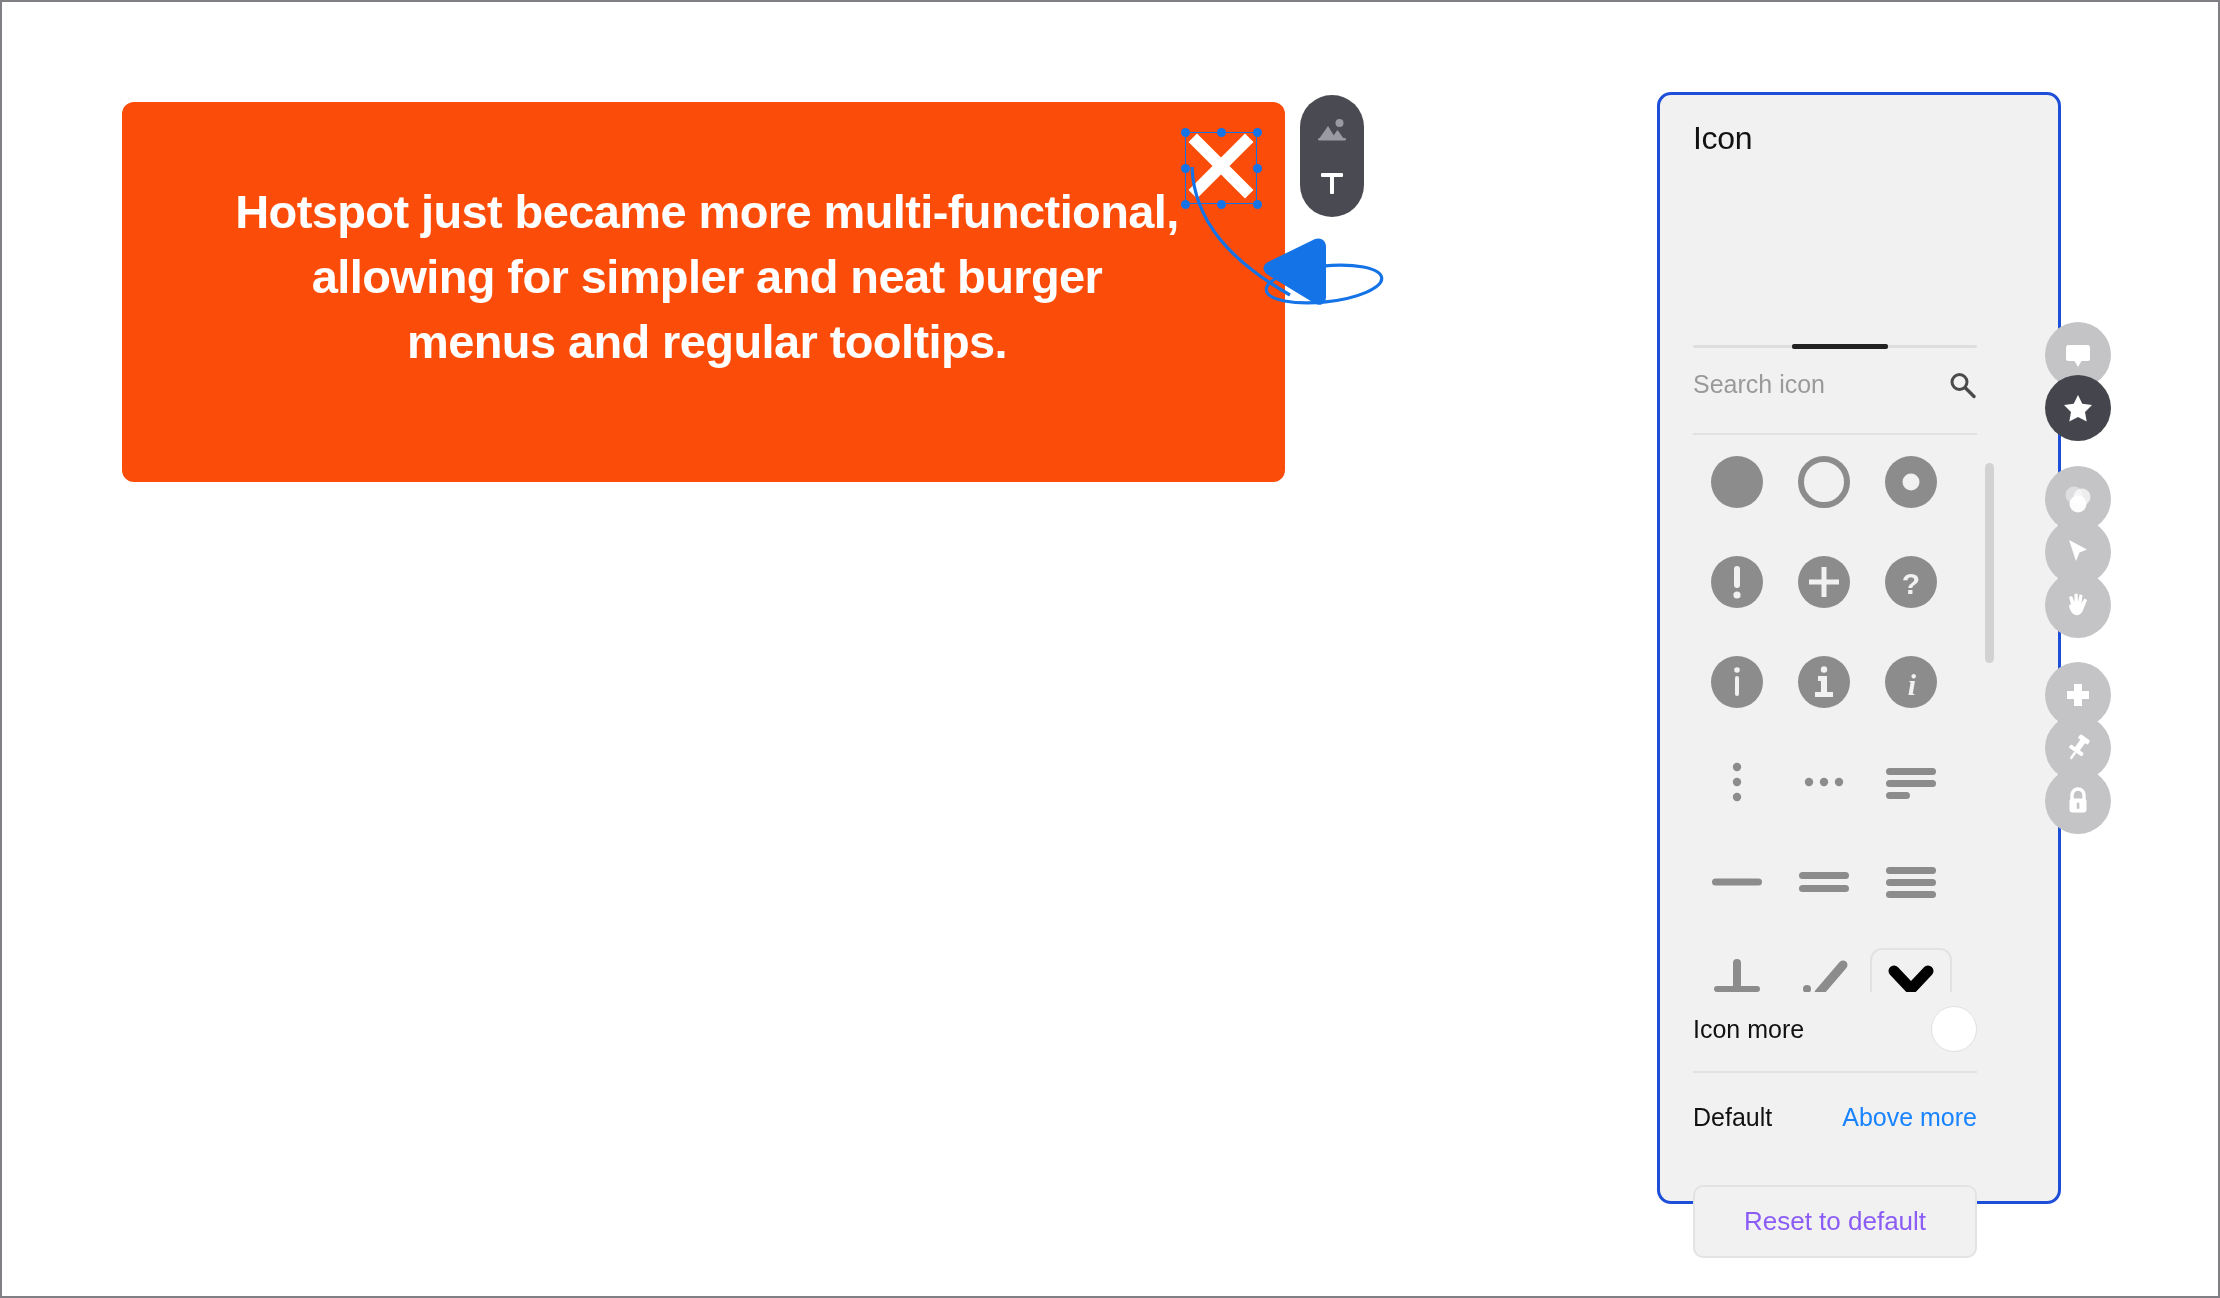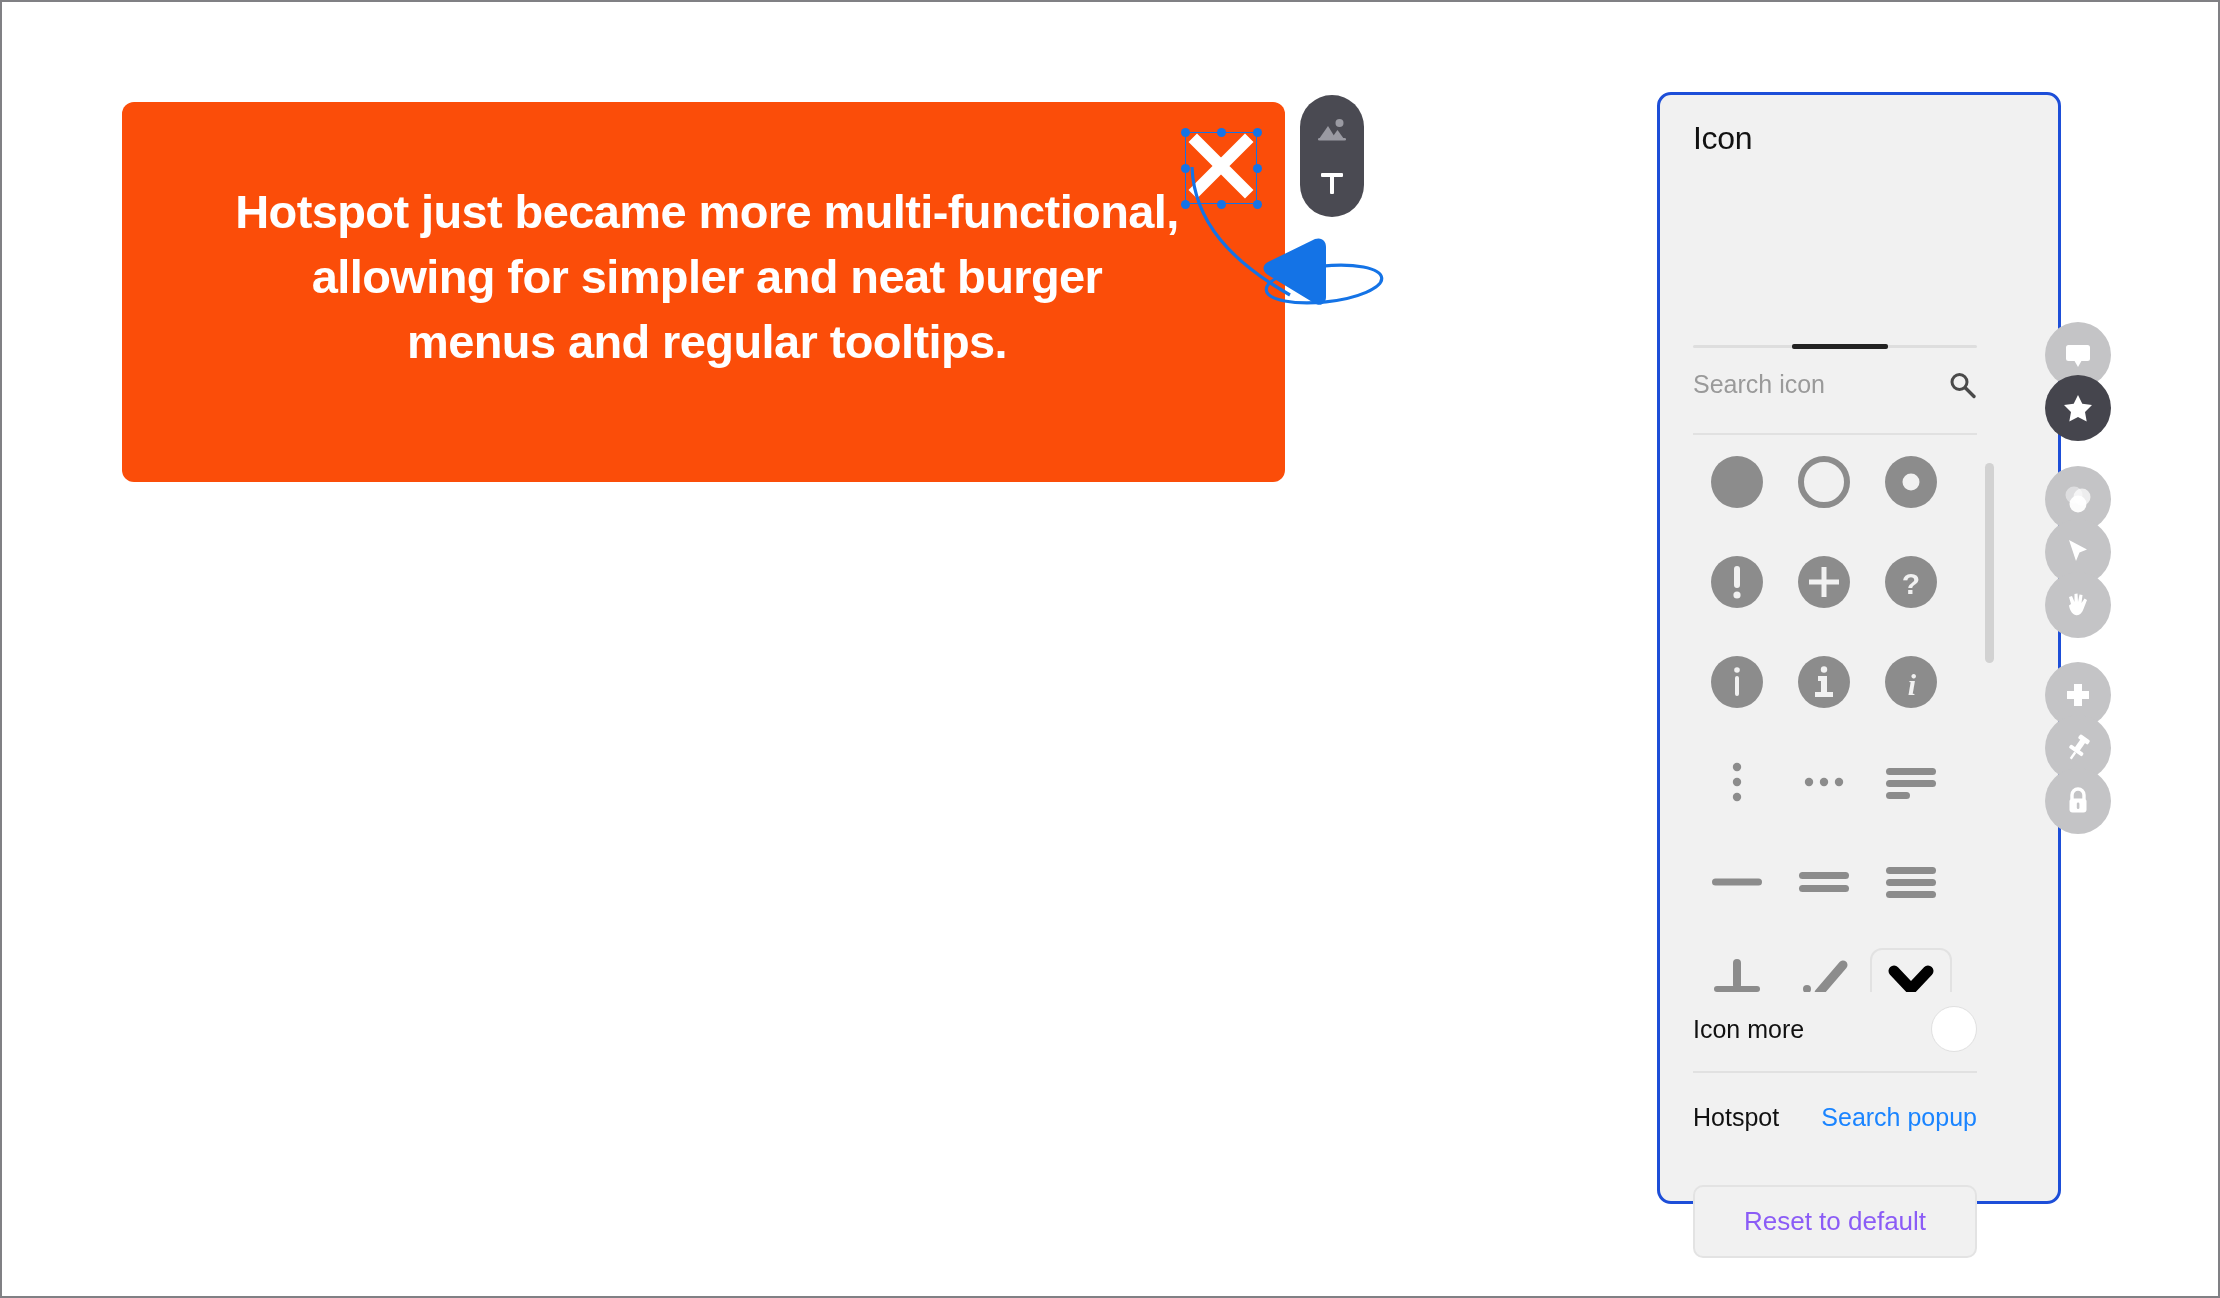--- a/index.html
+++ b/index.html
@@ -510,22 +510,22 @@
       <div id="grid-scroll-thumb"></div>
     </div>
 
     <div id="icon-color-row">
       <span class="row-label">Icon more</span>
       <div id="icon-color-swatch"></div>
     </div>
     <div id="color-divider"></div>
 
     <div id="position-row">
-      <span class="row-label">Hotspot</span>
-      <span id="position-value">Search popup</span>
+      <span class="row-label">Default</span>
+      <span id="position-value">Above more</span>
     </div>
 
     <button id="reset-button">Reset to default</button>
   </div>
 
   <div id="tool-rail">
 
     <div class="rail-btn" style="top:0px">
       <svg width="34" height="34" viewBox="0 0 34 34">
         <rect x="5" y="7" width="24" height="16" rx="2.5" fill="#FFFFFF"></rect>

